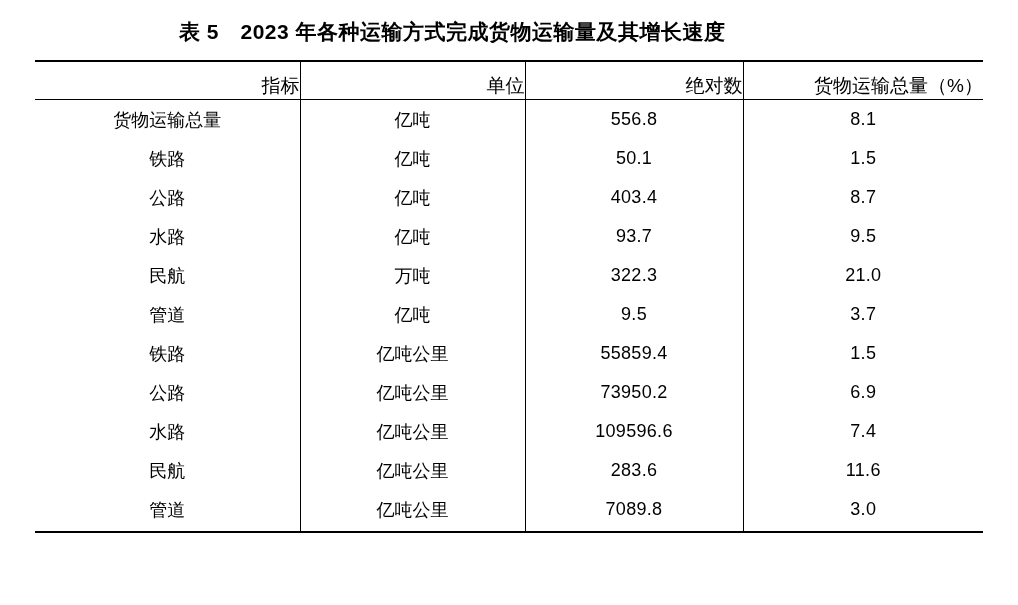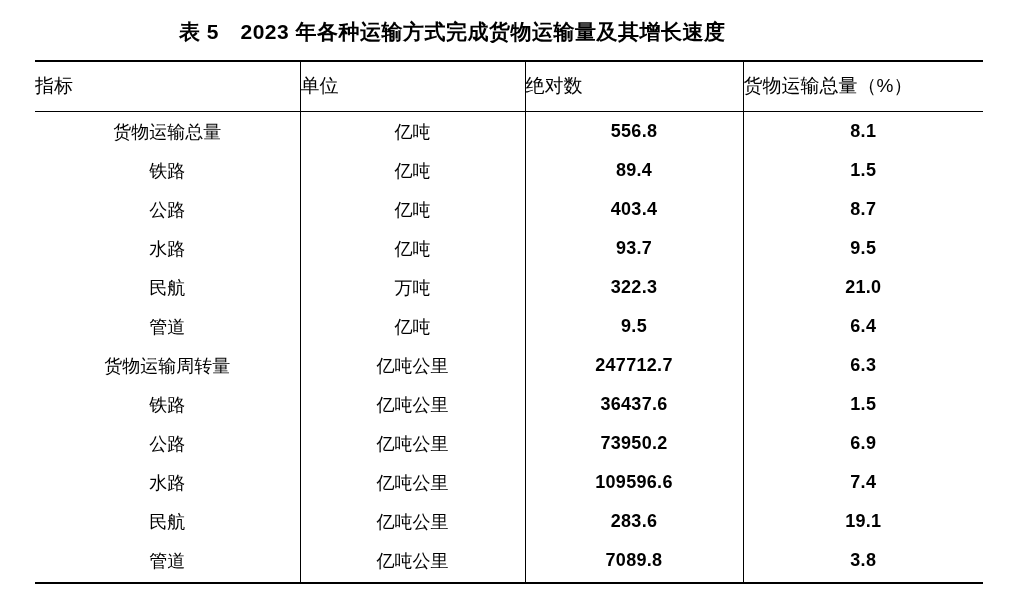--- a/index.html
+++ b/index.html
@@ -40,22 +40,22 @@
     table-layout: fixed;
   }
   table.data col.c1 { width: 265px; }
   table.data col.c2 { width: 225px; }
   table.data col.c3 { width: 218px; }
   table.data col.c4 { width: 240px; }
 
   table.data thead th {
     font-size: 19px;
     font-weight: normal;
-    text-align: left;
-    padding: 11px 0 12px 0;
+    text-align: right;
+    padding: 11px 0 0 0;
     border-top: 2.5px solid #000;
     border-bottom: 1.2px solid #000;
     white-space: nowrap;
   }
   table.data thead th.sep {
     border-right: 1.2px solid #000;
   }
   table.data tbody td {
     font-size: 18px;
     text-align: center;
@@ -65,21 +65,20 @@
   table.data tbody td.sep {
     border-right: 1.2px solid #000;
   }
   table.data tbody tr:last-child td {
     border-bottom: 2.5px solid #000;
     padding-bottom: 9px;
   }
   .num-cell {
     font-family: "Liberation Sans", sans-serif;
     letter-spacing: 0.3px;
-    font-weight: bold;
   }
 </style>
 </head>
 <body>
 
 <div class="page">
   <div class="table-wrap">
     <div class="table-title">表 5　2023 年各种运输方式完成货物运输量及其增长速度</div>
     <table class="data">
       <colgroup>
@@ -99,21 +98,21 @@
       <tbody>
         <tr>
           <td class="sep label-cell">货物运输总量</td>
           <td class="sep">亿吨</td>
           <td class="sep num-cell">556.8</td>
           <td class="num-cell">8.1</td>
         </tr>
         <tr>
           <td class="sep label-cell">铁路</td>
           <td class="sep">亿吨</td>
-          <td class="sep num-cell">89.4</td>
+          <td class="sep num-cell">50.1</td>
           <td class="num-cell">1.5</td>
         </tr>
         <tr>
           <td class="sep label-cell">公路</td>
           <td class="sep">亿吨</td>
           <td class="sep num-cell">403.4</td>
           <td class="num-cell">8.7</td>
         </tr>
         <tr>
           <td class="sep label-cell">水路</td>
@@ -124,54 +123,48 @@
         <tr>
           <td class="sep label-cell">民航</td>
           <td class="sep">万吨</td>
           <td class="sep num-cell">322.3</td>
           <td class="num-cell">21.0</td>
         </tr>
         <tr>
           <td class="sep label-cell">管道</td>
           <td class="sep">亿吨</td>
           <td class="sep num-cell">9.5</td>
-          <td class="num-cell">6.4</td>
-        </tr>
-        <tr>
-          <td class="sep label-cell">货物运输周转量</td>
-          <td class="sep">亿吨公里</td>
-          <td class="sep num-cell">247712.7</td>
-          <td class="num-cell">6.3</td>
+          <td class="num-cell">3.7</td>
         </tr>
         <tr>
           <td class="sep label-cell">铁路</td>
           <td class="sep">亿吨公里</td>
-          <td class="sep num-cell">36437.6</td>
+          <td class="sep num-cell">55859.4</td>
           <td class="num-cell">1.5</td>
         </tr>
         <tr>
           <td class="sep label-cell">公路</td>
           <td class="sep">亿吨公里</td>
           <td class="sep num-cell">73950.2</td>
           <td class="num-cell">6.9</td>
         </tr>
         <tr>
           <td class="sep label-cell">水路</td>
           <td class="sep">亿吨公里</td>
           <td class="sep num-cell">109596.6</td>
           <td class="num-cell">7.4</td>
         </tr>
         <tr>
           <td class="sep label-cell">民航</td>
           <td class="sep">亿吨公里</td>
           <td class="sep num-cell">283.6</td>
-          <td class="num-cell">19.1</td>
+          <td class="num-cell">11.6</td>
         </tr>
         <tr>
           <td class="sep label-cell">管道</td>
           <td class="sep">亿吨公里</td>
           <td class="sep num-cell">7089.8</td>
-          <td class="num-cell">3.8</td>
+          <td class="num-cell">3.0</td>
         </tr>
       </tbody>
     </table>
   </div>
 </div>
 
 </body></html>

